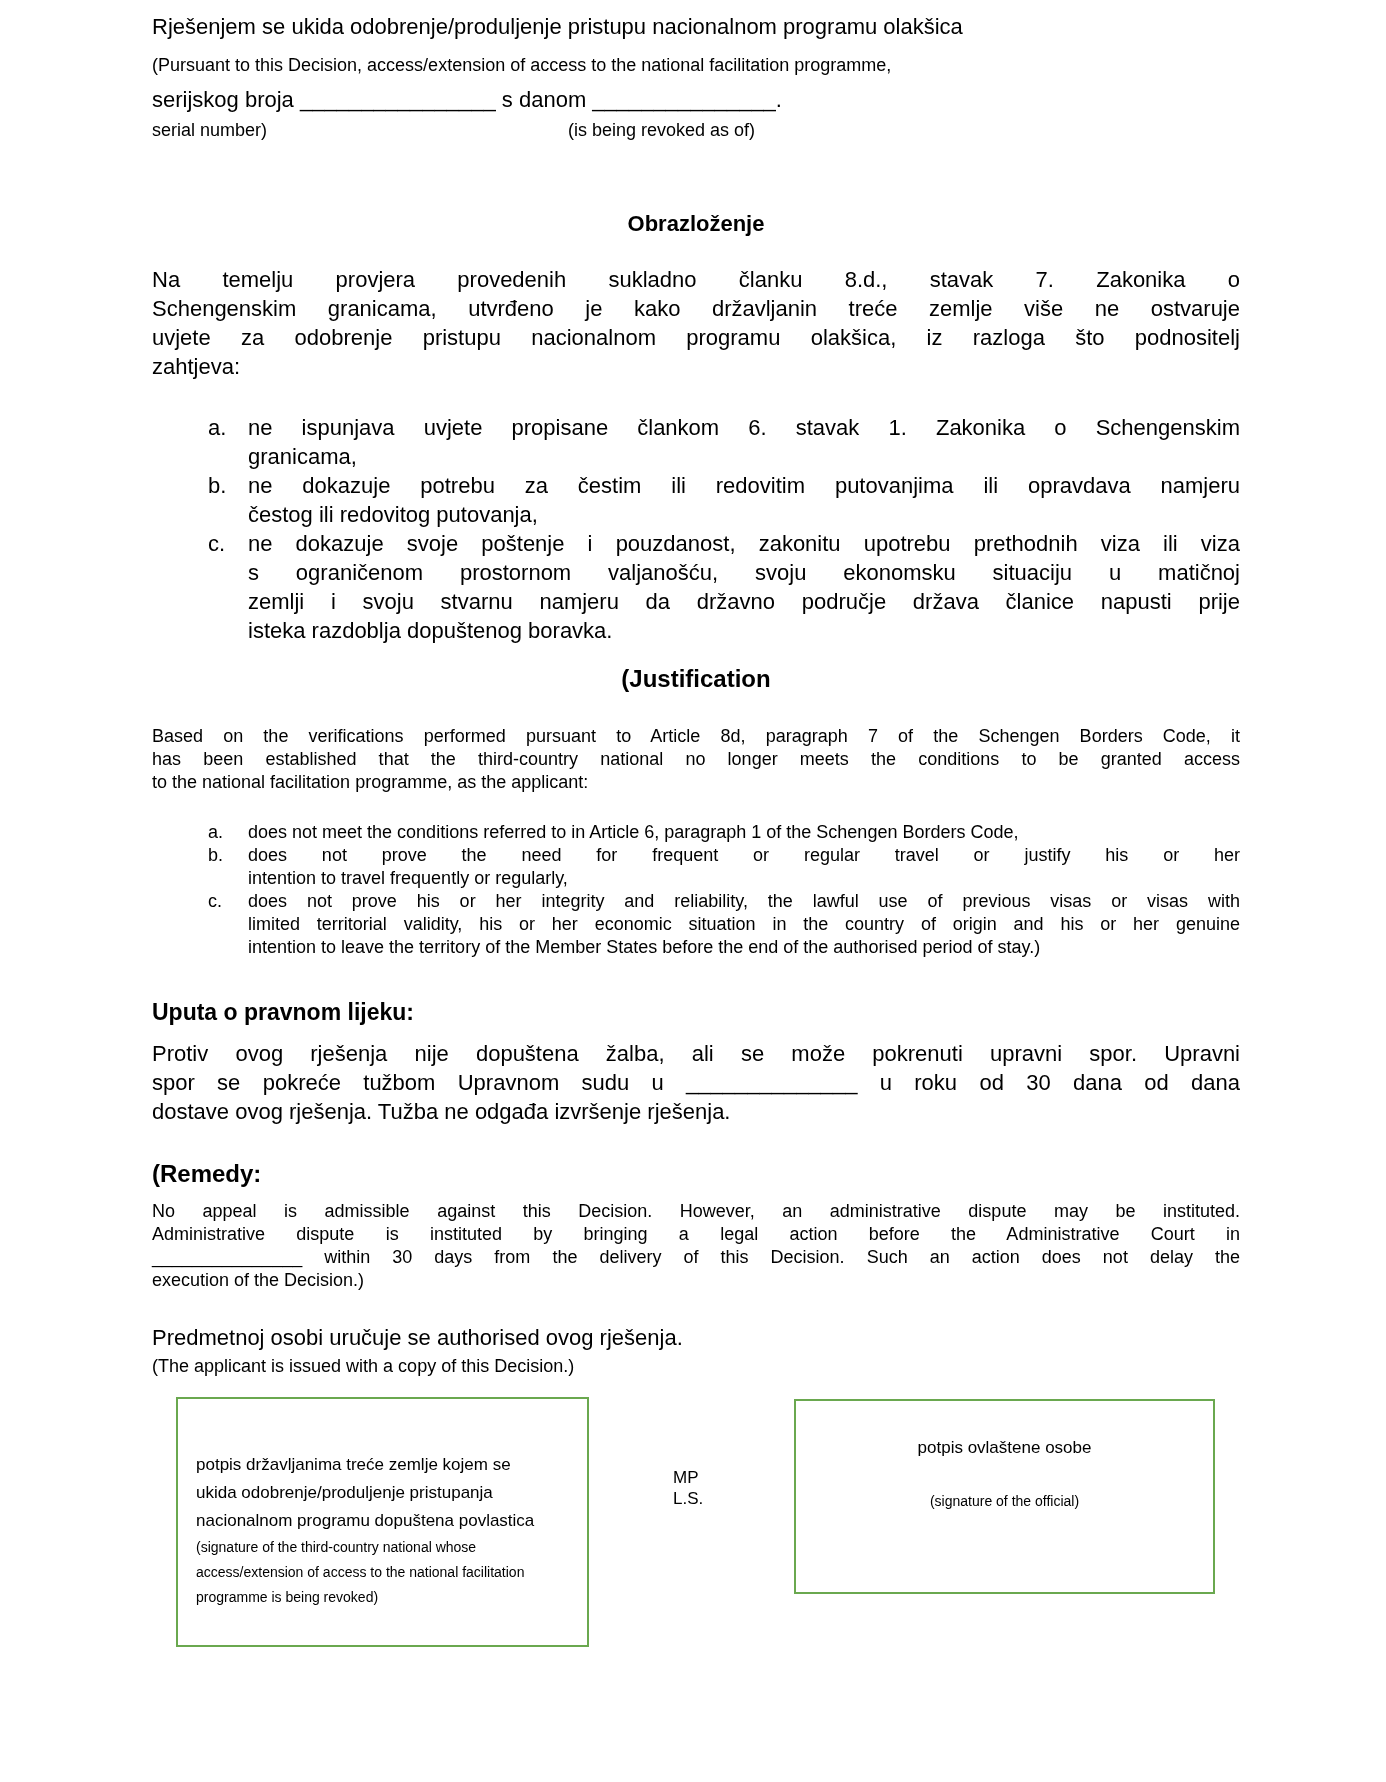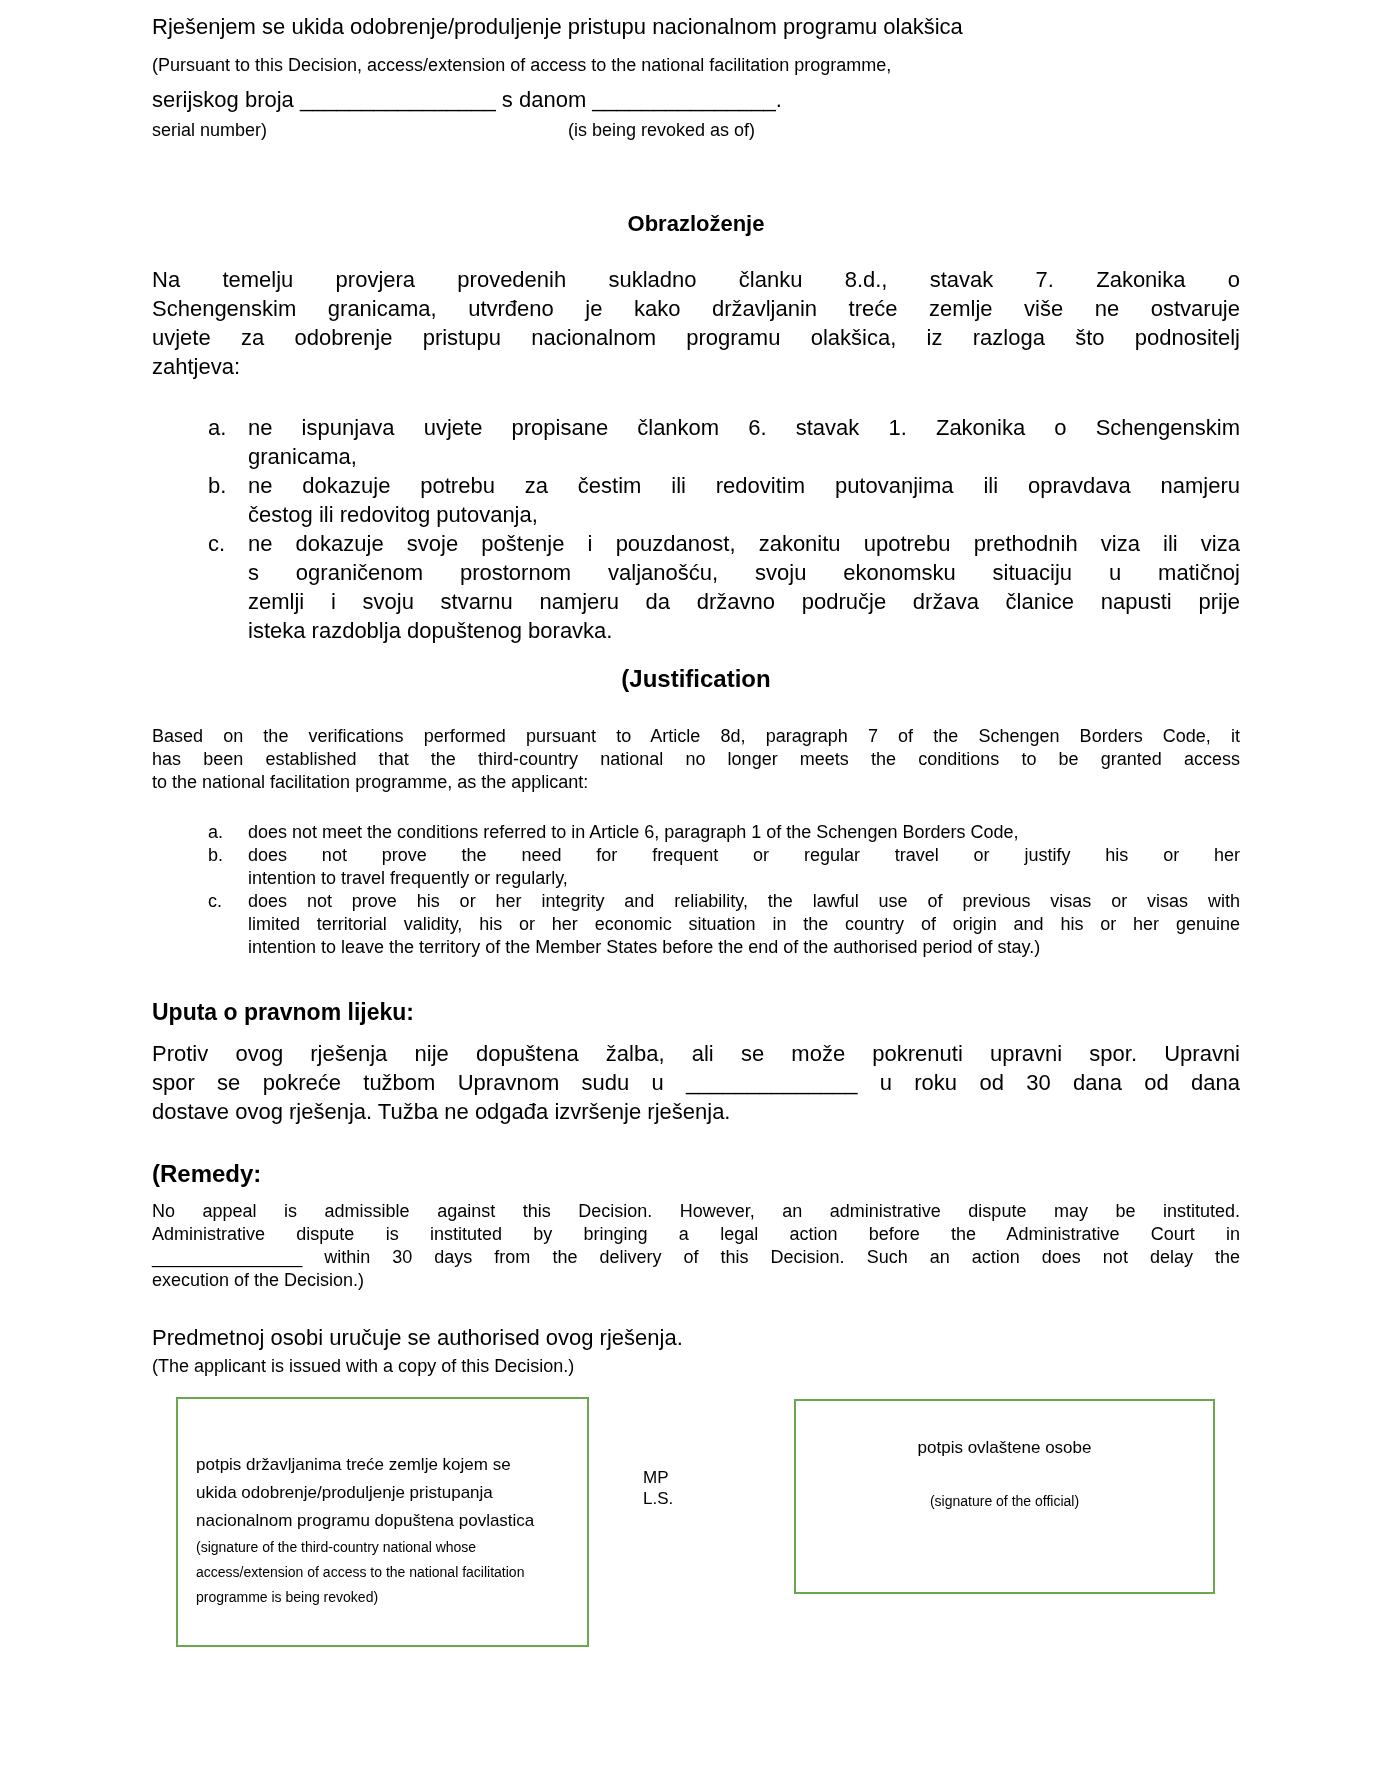--- a/index.html
+++ b/index.html
@@ -56,21 +56,21 @@
   .sig-row { position: relative; margin-top: 19px; height: 225px; }
   .sig-box-left {
     position: absolute; left: 24px; top: 0;
     box-sizing: border-box; width: 413px; height: 250px;
     border: 2px solid #6aa84f;
     padding: 52px 18px 0 18px;
   }
   .sig-box-left .hr-sig-line { font-size: 17px; line-height: 28px; }
   .sig-box-left .en-sig-line { font-size: 14px; line-height: 25px; }
   .sig-seal {
-    position: absolute; left: 491px; top: 70px;
+    position: absolute; left: 521px; top: 70px;
     font-size: 17px; line-height: 21px;
   }
   .sig-box-right {
     position: absolute; left: 642px; top: 2px;
     box-sizing: border-box; width: 421px; height: 195px;
     border: 2px solid #6aa84f;
     text-align: center; padding-top: 36px;
   }
   .sig-box-right .hr-sig-label { font-size: 17px; line-height: 21px; }
   .sig-box-right .en-sig-label { font-size: 14px; line-height: 18px; margin-top: 34px; }

